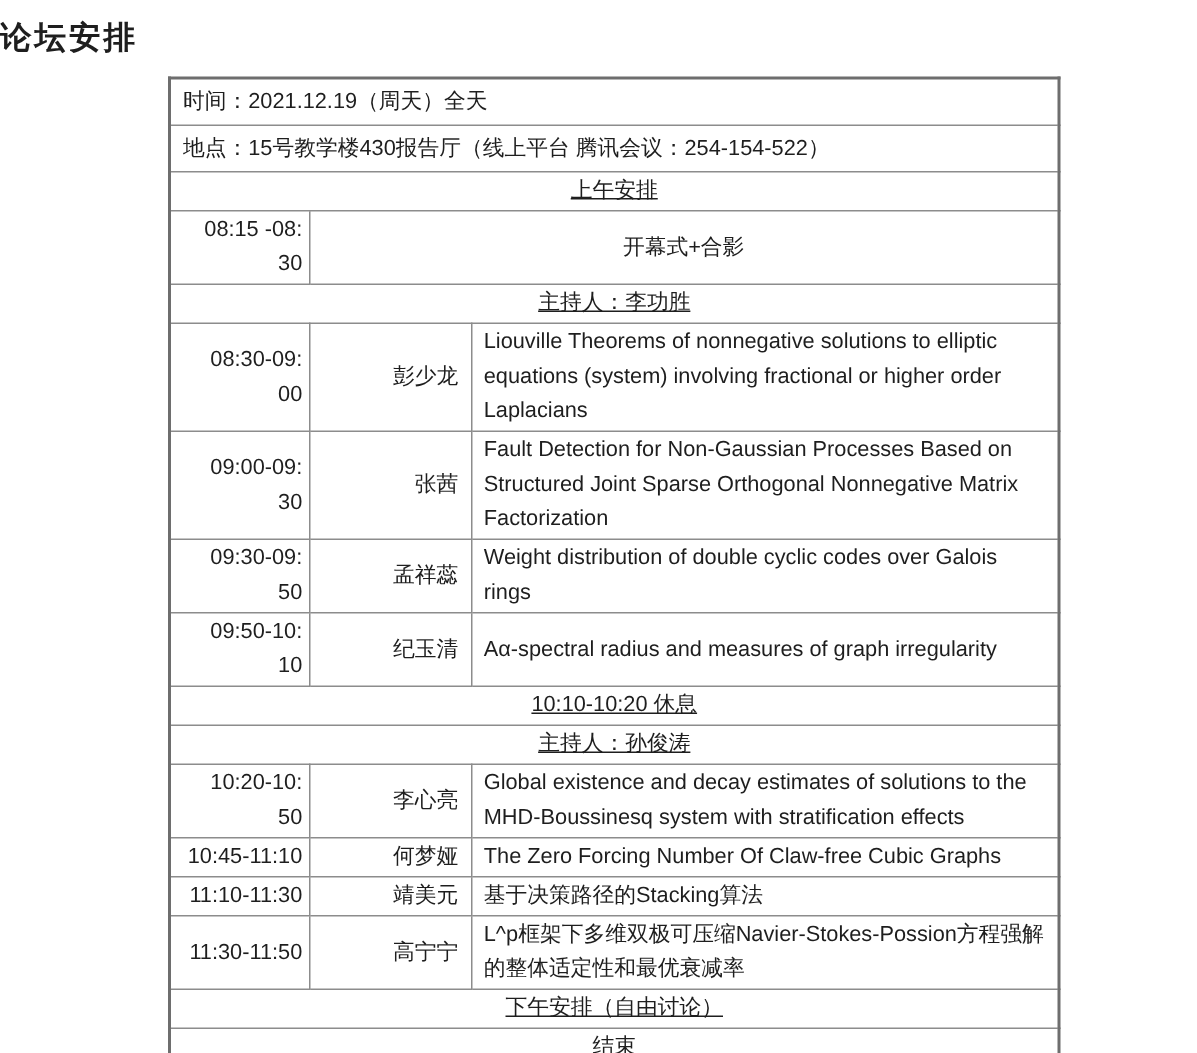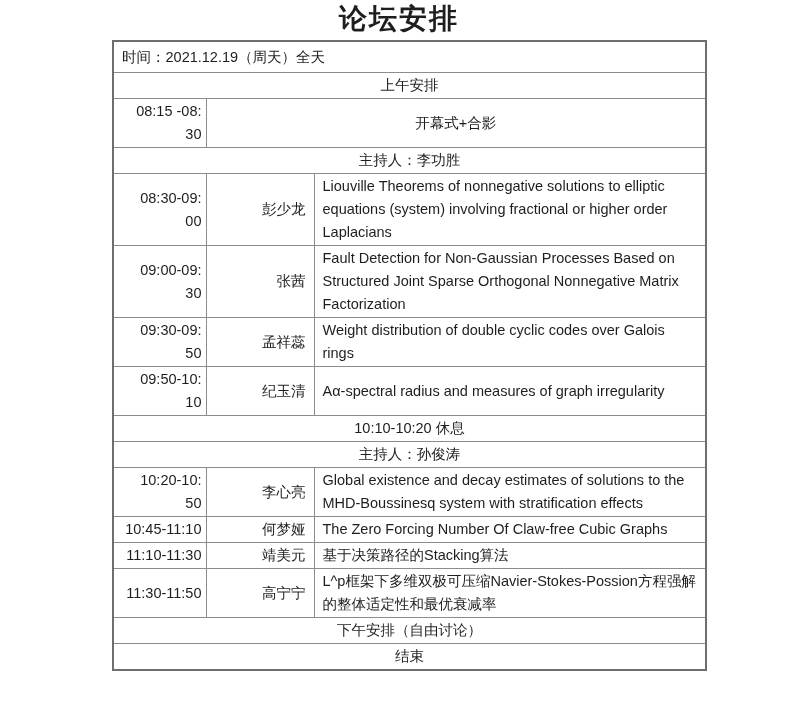--- a/index.html
+++ b/index.html
@@ -13,23 +13,23 @@
     -webkit-font-smoothing: antialiased;
   }
   .page {
     position: relative;
     width: 798px;
     height: 702px;
     overflow: hidden;
   }
   .page-title {
     margin: 0;
+    padding-top: 11px;
     height: 30px;
-    text-align: center;
-    font-size: 28px;
+    font-size: 21px;
     font-weight: 700;
     letter-spacing: 2px;
   }
   table.schedule {
     border-collapse: collapse;
     table-layout: fixed;
     margin-left: 112px;
     margin-top: 10px;
     width: 593px;
     border: 2px solid #6e6e6e;
@@ -46,20 +46,21 @@
     overflow: hidden;
     word-wrap: break-word;
   }
   td.cell-info {
     text-align: left;
     height: 28px;
   }
   td.cell-section {
     text-align: center;
     height: 22px;
+    text-decoration: underline;
   }
   td.cell-time {
     text-align: right;
     white-space: pre-line;
     padding: 1px 4px;
     margin-top: 20px;
   }
   td.cell-event-title {
     text-align: center;
     height: 42px;
@@ -80,20 +81,23 @@
 
   <table class="schedule">
     <colgroup>
       <col class="c-time">
       <col class="c-speaker">
       <col class="c-title">
     </colgroup>
     <tbody id="schedule-body">
         <tr>
           <td class="cell-info" colspan="3">时间：2021.12.19（周天）全天</td>
+        </tr>
+        <tr>
+          <td class="cell-info" colspan="3">地点：15号教学楼430报告厅（线上平台 腾讯会议：254-154-522）</td>
         </tr>
         <tr>
           <td class="cell-section" colspan="3">上午安排</td>
         </tr>
         <tr>
           <td class="cell-time">08:15 -08:
 30</td>
           <td class="cell-event-title" colspan="2">开幕式+合影</td>
         </tr>
         <tr>

